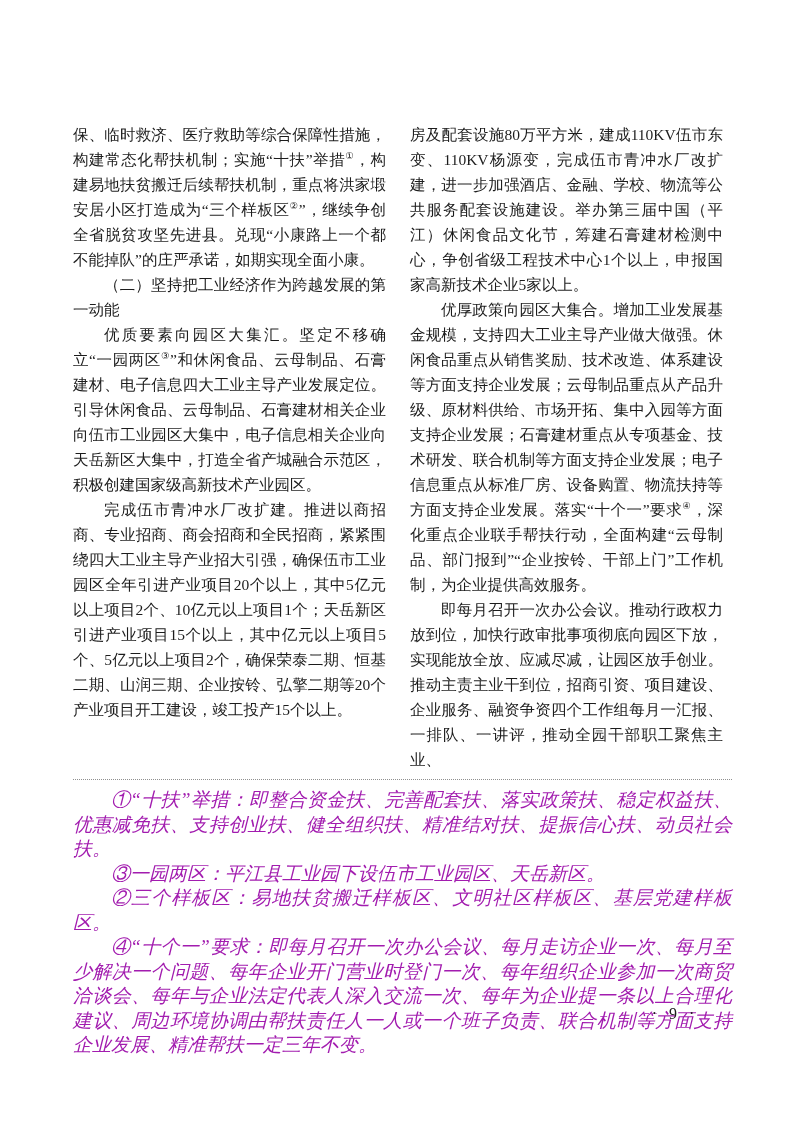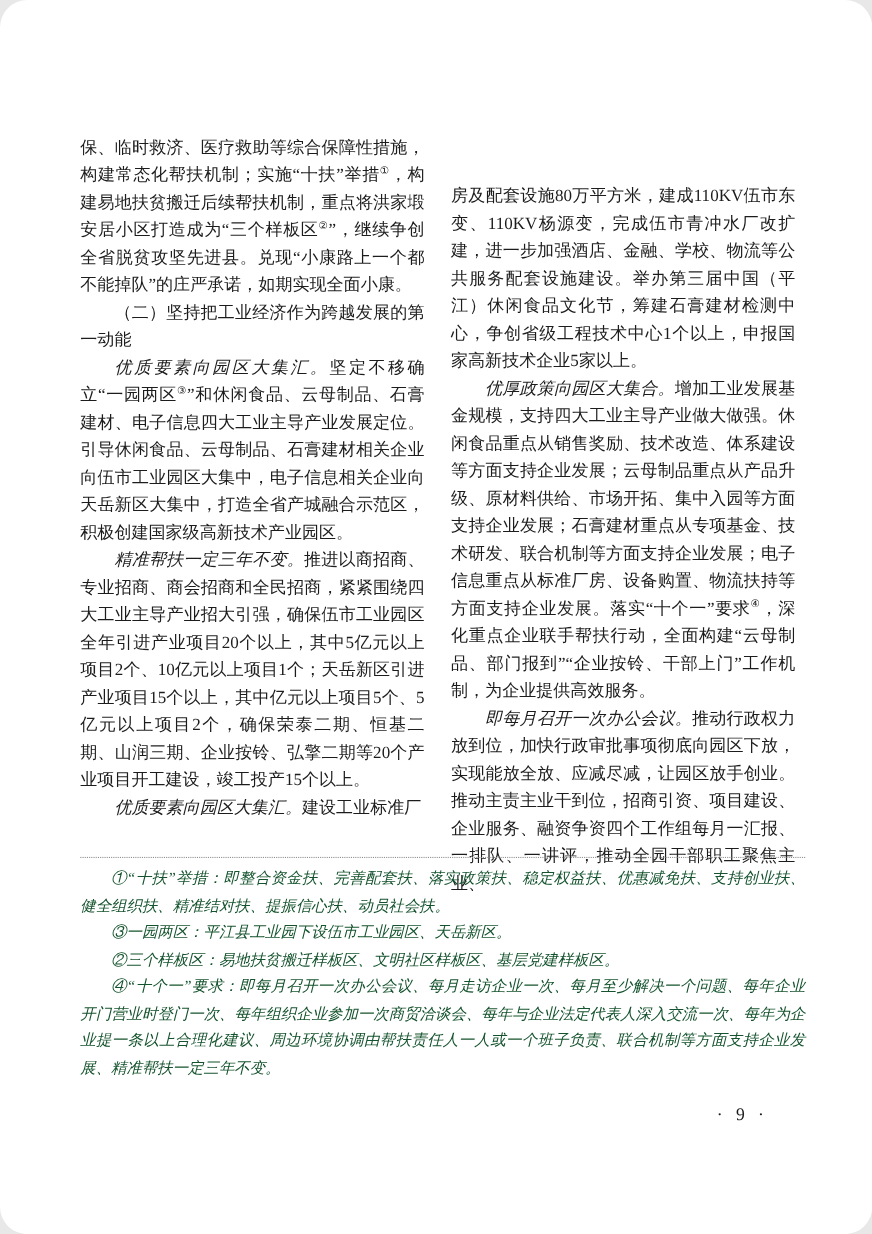--- a/index.html
+++ b/index.html
@@ -9,64 +9,62 @@
   }
   .page {
     position: relative;
     width: 793px;
     height: 1122px;
     margin: 0 auto;
     background: #ffffff;
     font-family: "Liberation Serif", serif;
     color: #1c1c1c;
     overflow: hidden;
-    border-radius: 25px;
   }
   .col {
     position: absolute;
     top: 122px;
     width: 313px;
     font-size: 15.5px;
     line-height: 25px;
     text-align: justify;
   }
   .col-left  { left: 73px; }
-  .col-right { left: 410px; margin-top: 44px; }
+  .col-right { left: 410px; }
   .col p, .footnotes p { margin: 0; padding: 0; }
   p.indent { text-indent: 2em; }
   p.heading {
     font-family: "Liberation Sans", sans-serif;
     font-weight: 400;
   }
   .lead {
-    font-style: italic; 
   }
   .sup {
     font-size: 9.5px;
     vertical-align: 6px;
     line-height: 0;
   }
   .footnote-sep {
     position: absolute;
     left: 73px;
     top: 779px;
     width: 659px;
     height: 0;
     border-top: 1.5px dotted #8f8f8f;
   }
   .footnotes {
     position: absolute;
     left: 73px;
     top: 788px;
     width: 659px;
-    font-size: 14px;
+    font-size: 19px;
     line-height: 24.5px;
     text-align: justify;
     font-style: italic; 
-    color: #14532d;
+    color: #a21caf;
   }
   .page-number {
     position: absolute;
     top: 1005px;
     left: 625px;
     width: 100px;
     text-align: center;
     font-size: 16px;
     font-style: normal;
     letter-spacing: 4px;
@@ -75,22 +73,21 @@
 </style>
 </head>
 <body>
 
 <div class="page">
 
   <div class="col col-left">
       <p class="body"><span>保、临时救济、医疗救助等综合保障性措施，构建常态化帮扶机制；实施“十扶”举措</span><span class="sup">①</span><span>，构建易地扶贫搬迁后续帮扶机制，重点将洪家塅安居小区打造成为“三个样板区</span><span class="sup">②</span><span>”，继续争创全省脱贫攻坚先进县。兑现“小康路上一个都不能掉队”的庄严承诺，如期实现全面小康。</span></p>
       <p class="heading indent"><span>（二）坚持把工业经济作为跨越发展的第一动能</span></p>
       <p class="body indent"><span class="lead">优质要素向园区大集汇。</span><span>坚定不移确立“一园两区</span><span class="sup">③</span><span>”和休闲食品、云母制品、石膏建材、电子信息四大工业主导产业发展定位。引导休闲食品、云母制品、石膏建材相关企业向伍市工业园区大集中，电子信息相关企业向天岳新区大集中，打造全省产城融合示范区，积极创建国家级高新技术产业园区。</span></p>
-      <p class="body indent"><span class="lead">精准帮扶一定三年不变。</span><span>推进以商招商、专业招商、商会招商和全民招商，紧紧围绕四大工业主导产业招大引强，确保伍市工业园区全年引进产业项目20个以上，其中5亿元以上项目2个、10亿元以上项目1个；天岳新区引进产业项目15个以上，其中亿元以上项目5个、5亿元以上项目2个，确保荣泰二期、恒基二期、山润三期、企业按铃、弘擎二期等20个产业项目开工建设，竣工投产15个以上。</span></p>
-      <p class="body indent"><span class="lead">优质要素向园区大集汇。</span><span>建设工业标准厂</span></p>
+      <p class="body indent"><span class="lead">完成伍市青冲水厂改扩建。</span><span>推进以商招商、专业招商、商会招商和全民招商，紧紧围绕四大工业主导产业招大引强，确保伍市工业园区全年引进产业项目20个以上，其中5亿元以上项目2个、10亿元以上项目1个；天岳新区引进产业项目15个以上，其中亿元以上项目5个、5亿元以上项目2个，确保荣泰二期、恒基二期、山润三期、企业按铃、弘擎二期等20个产业项目开工建设，竣工投产15个以上。</span></p>
     </div>
 
   <div class="col col-right">
       <p class="body"><span>房及配套设施80万平方米，建成110KV伍市东变、110KV杨源变，完成伍市青冲水厂改扩建，进一步加强酒店、金融、学校、物流等公共服务配套设施建设。举办第三届中国（平江）休闲食品文化节，筹建石膏建材检测中心，争创省级工程技术中心1个以上，申报国家高新技术企业5家以上。</span></p>
       <p class="body indent"><span class="lead">优厚政策向园区大集合。</span><span>增加工业发展基金规模，支持四大工业主导产业做大做强。休闲食品重点从销售奖励、技术改造、体系建设等方面支持企业发展；云母制品重点从产品升级、原材料供给、市场开拓、集中入园等方面支持企业发展；石膏建材重点从专项基金、技术研发、联合机制等方面支持企业发展；电子信息重点从标准厂房、设备购置、物流扶持等方面支持企业发展。落实“十个一”要求</span><span class="sup">④</span><span>，深化重点企业联手帮扶行动，全面构建“云母制品、部门报到”“企业按铃、干部上门”工作机制，为企业提供高效服务。</span></p>
       <p class="body indent"><span class="lead">即每月召开一次办公会议。</span><span>推动行政权力放到位，加快行政审批事项彻底向园区下放，实现能放全放、应减尽减，让园区放手创业。推动主责主业干到位，招商引资、项目建设、企业服务、融资争资四个工作组每月一汇报、一排队、一讲评，推动全园干部职工聚焦主业、</span></p>
     </div>
 
   <div class="footnote-sep"></div>
 

